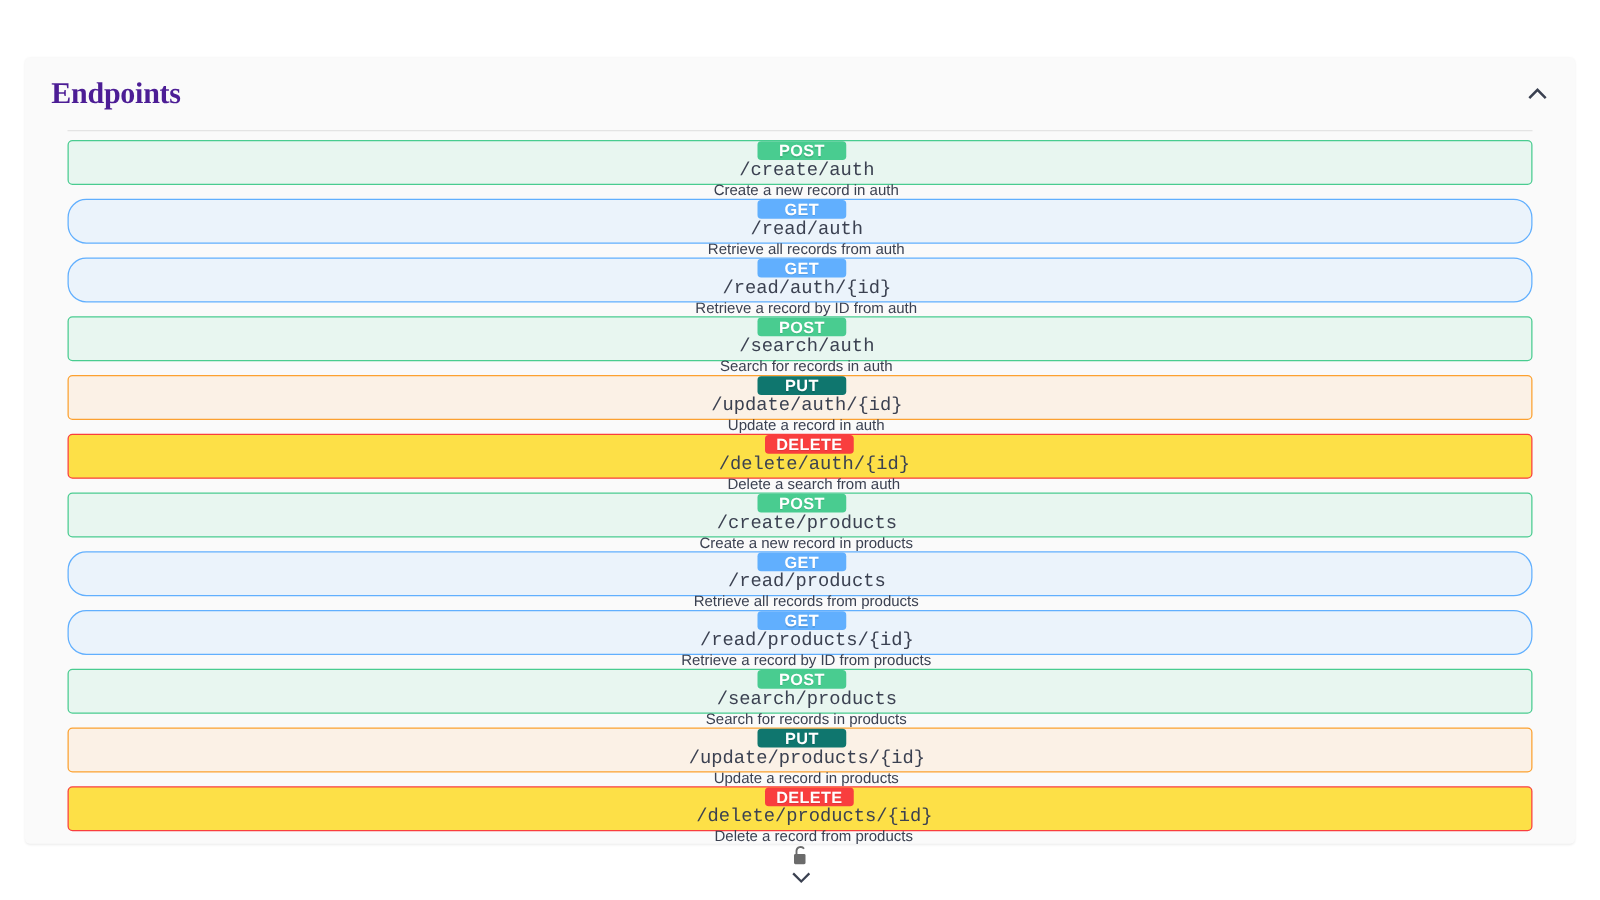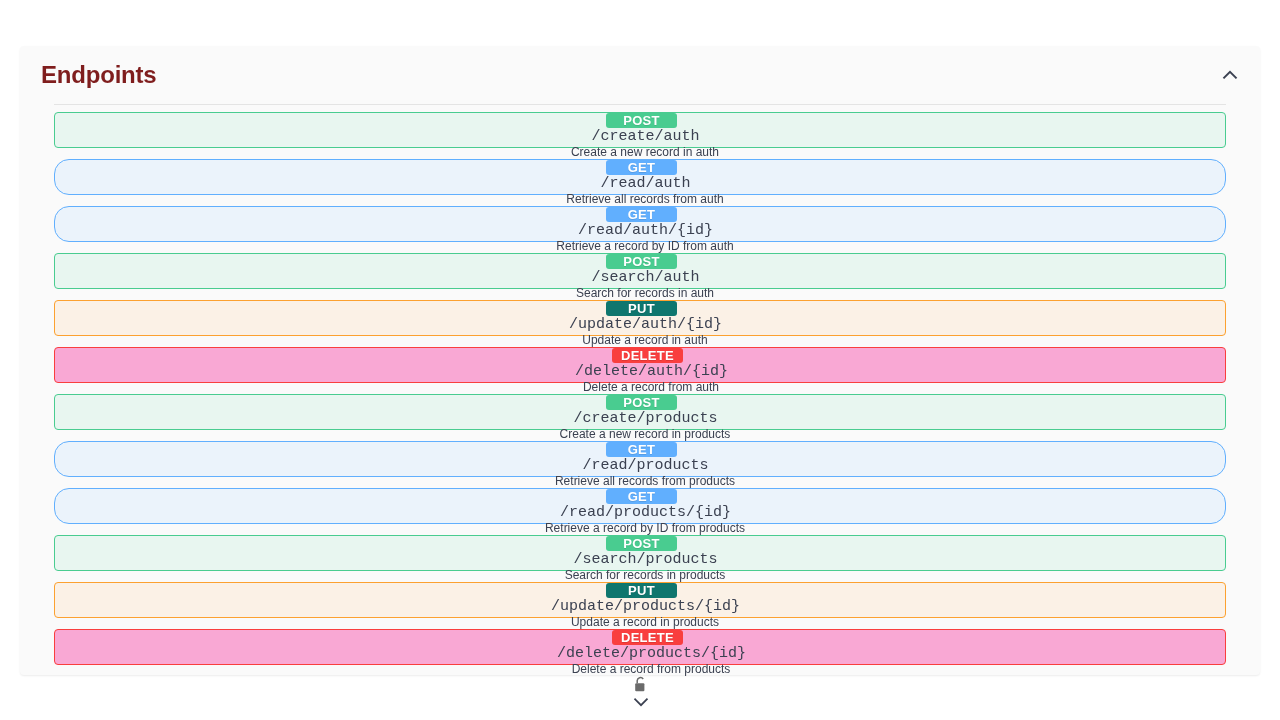--- a/index.html
+++ b/index.html
@@ -36,24 +36,24 @@
     display: flex;
     align-items: center;
     height: 58px;
     padding: 0 21px 0 21px;
     cursor: pointer;
     position: relative;
   }
   .tag-title {
     font-size: 24px;
     font-weight: bold;
-    color: #7f1d1d;
+    color: #4c1d95;
     letter-spacing: -0.2px;
     line-height: 1;
-    font-family: Liberation Sans, sans-serif;
+    font-family: Liberation Serif, serif;
   }
   .tag-desc {
     font-size: 13px;
     color: #3b4151;
     margin-left: 10px;
     line-height: 1;
     padding-top: 6px;
   }
   .tag-spacer { flex: 1 1 auto; }
 
@@ -138,21 +138,21 @@
 
   
   .m-post  { background: #49cc90; }
   .m-get   { background: #61affe; }
   .m-put   { background: #0f766e; }
   .m-delete{ background: #f93e3e; }
 
   .b-post   { background: #e8f6f0; border-color: #49cc90; }
   .b-get    { background: #ebf3fb; border-color: #61affe; border-radius: 15px; }
   .b-put    { background: #fbf1e6; border-color: #fca130; }
-  .b-delete { background: #f9a8d4; border-color: #f93e3e; padding-left: 12px; }
+  .b-delete { background: #fde047; border-color: #f93e3e; padding-left: 12px; }
 </style>
 </head>
 <body>
 
 <div class="page">
 
   <div class="opblock-tag-section">
 
     <div class="tag-header">
       <span class="tag-title">Endpoints</span>
@@ -248,21 +248,21 @@
           </span>
           <span>
   <svg class="op-chev" viewBox="0 0 20 20" aria-hidden="true">
     <path d="M3.5 7 L10 13.5 L16.5 7" fill="none" stroke="#3b4151" stroke-width="2" stroke-linecap="square" stroke-linejoin="miter"></path>
   </svg>
           </span>
         </div>
         <div class="opblock b-delete">
           <span class="opblock-summary-method m-delete">DELETE</span>
           <span class="opblock-summary-path">/delete/auth/{id}</span>
-          <span class="opblock-summary-description">Delete a record from auth</span>
+          <span class="opblock-summary-description">Delete a search from auth</span>
           <span class="op-spacer"></span>
           <span>
   <svg class="auth-lock" viewBox="0 0 14 17" aria-hidden="true">
     <path d="M3.2 7.2 V4.6 a3.3 3.3 0 0 1 6.0 -1.6" fill="none" stroke="#6b6b6b" stroke-width="1.5"></path>
     <rect x="1.2" y="7.2" width="9.2" height="8.1" rx="1.1" fill="#6b6b6b"></rect>
   </svg>
           </span>
           <span>
   <svg class="op-chev" viewBox="0 0 20 20" aria-hidden="true">
     <path d="M3.5 7 L10 13.5 L16.5 7" fill="none" stroke="#3b4151" stroke-width="2" stroke-linecap="square" stroke-linejoin="miter"></path>

